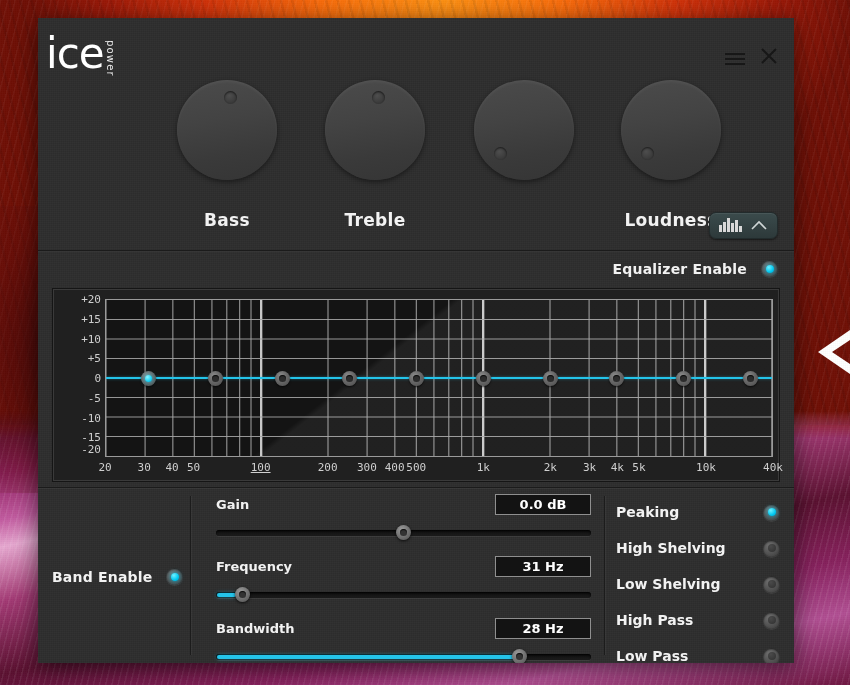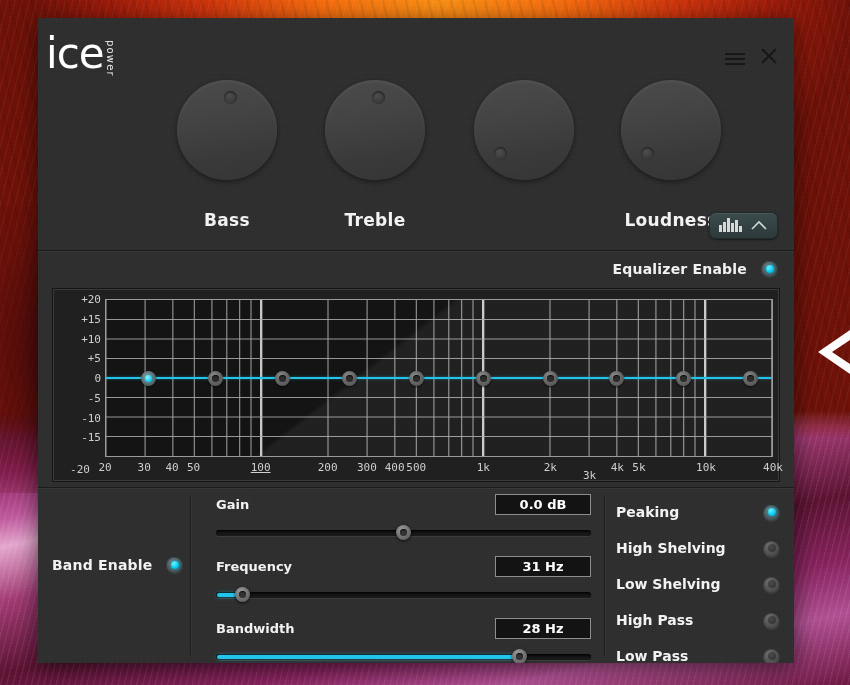--- a/index.html
+++ b/index.html
@@ -235,21 +235,21 @@
     color: #cfcfcf; font-size: 11px;
     font-family: "DejaVu Sans Mono", monospace;
     white-space: nowrap;
   }
 
   
   #bottom { position: absolute; left: 0; top: 470px; width: 100%; bottom: 0; }
   .vdiv { position: absolute; top: 8px; bottom: 8px; width: 1px; background:#1c1c1c; box-shadow: 1px 0 0 rgba(255,255,255,0.05); }
 
   #band-enable-row {
-    position: absolute; left: 14px; top: 68px;
+    position: absolute; left: 14px; top: 80px;
     display: flex; align-items: center; gap: 14px;
   }
 
   .param { position: absolute; left: 178px; width: 375px; }
   .param-head {
     display: flex; align-items: center; justify-content: space-between;
     margin-bottom: 10px;
   }
   .param-name { color: #f2f2f2; font-size: 13px; font-weight: bold; }
   .param-val {
@@ -547,35 +547,35 @@
     </div>
     <div id="y-labels">
         <div class="ylab" style="top: 10px; right: auto; left: 6px; width: 42px; text-align: right; margin-right: 0px;">+20</div>
         <div class="ylab" style="top: 29.75px; right: auto; left: 6px; width: 42px; text-align: right; margin-right: 0px;">+15</div>
         <div class="ylab" style="top: 49.5px; right: auto; left: 6px; width: 42px; text-align: right; margin-right: 0px;">+10</div>
         <div class="ylab" style="top: 69.25px; right: auto; left: 6px; width: 42px; text-align: right; margin-right: 0px;">+5</div>
         <div class="ylab" style="top: 89px; right: auto; left: 6px; width: 42px; text-align: right; margin-right: 0px;">0</div>
         <div class="ylab" style="top: 108.75px; right: auto; left: 6px; width: 42px; text-align: right; margin-right: 0px;">-5</div>
         <div class="ylab" style="top: 128.5px; right: auto; left: 6px; width: 42px; text-align: right; margin-right: 0px;">-10</div>
         <div class="ylab" style="top: 148.25px; right: auto; left: 6px; width: 42px; text-align: right; margin-right: 0px;">-15</div>
-        <div class="ylab" style="top: 180px; right: auto; left: 6px; width: 42px; text-align: center; margin-right: 4px;">-20</div>
+        <div class="ylab" style="top: 160px; right: auto; left: 6px; width: 42px; text-align: right; margin-right: 4px;">-20</div>
       </div>
     <div id="x-labels">
         <div class="xlab" style="position: absolute; top: 172px; left: 52px; margin-top: 0px;">20</div>
         <div class="xlab" style="position: absolute; top: 172px; left: 91.2097px; margin-top: 0px;">30</div>
         <div class="xlab" style="position: absolute; top: 172px; left: 119.029px; margin-top: 0px;">40</div>
         <div class="xlab" style="position: absolute; top: 172px; left: 140.608px; margin-top: 0px;">50</div>
         <div class="xlab" style="position: absolute; top: 172px; left: 207.637px; margin-top: 0px; text-decoration: underline;">100</div>
         <div class="xlab" style="position: absolute; top: 172px; left: 274.667px; margin-top: 0px;">200</div>
         <div class="xlab" style="position: absolute; top: 172px; left: 313.876px; margin-top: 0px;">300</div>
         <div class="xlab" style="position: absolute; top: 172px; left: 341.696px; margin-top: 0px;">400</div>
         <div class="xlab" style="position: absolute; top: 172px; left: 363.275px; margin-top: 0px;">500</div>
         <div class="xlab" style="position: absolute; top: 172px; left: 430.304px; margin-top: 0px;">1k</div>
         <div class="xlab" style="position: absolute; top: 172px; left: 497.333px; margin-top: 0px;">2k</div>
-        <div class="xlab" style="position: absolute; top: 172px; left: 536.543px; margin-top: 8px;">3k</div>
+        <div class="xlab" style="position: absolute; top: 172px; left: 536.543px; margin-top: 0px;">3k</div>
         <div class="xlab" style="position: absolute; top: 172px; left: 564.363px; margin-top: 0px;">4k</div>
         <div class="xlab" style="position: absolute; top: 172px; left: 585.941px; margin-top: 0px;">5k</div>
         <div class="xlab" style="position: absolute; top: 172px; left: 652.971px; margin-top: 0px;">10k</div>
         <div class="xlab" style="position: absolute; top: 172px; left: 720px; margin-top: 0px;">40k</div>
       </div>
   </div>
 
   <div class="hr" style="top:469px"></div>
 
   <div id="bottom">

